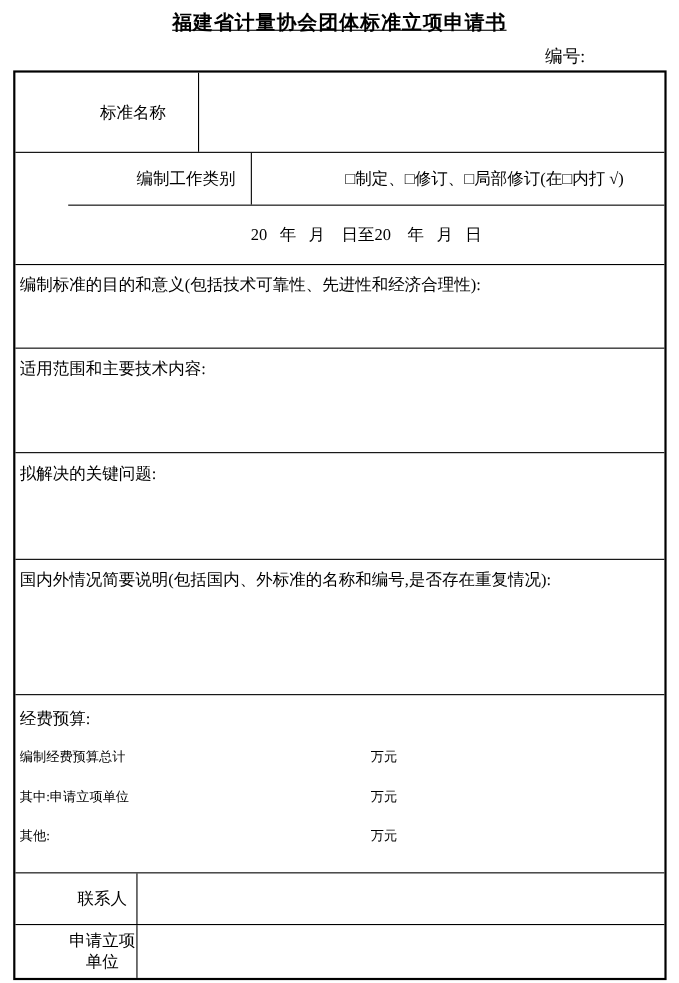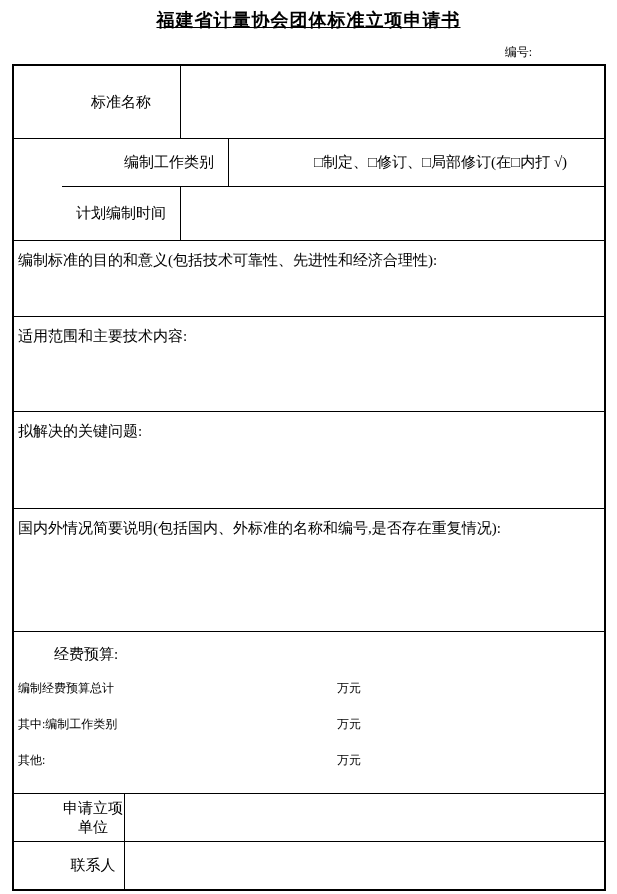--- a/index.html
+++ b/index.html
@@ -20,21 +20,21 @@
     letter-spacing: 1px;
     line-height: 24px;
     text-decoration: underline;
   }
 
   .number-line {
     width: 594px;
     margin: 10px 0 2px 12px;
     text-align: right;
     padding-right: 74px;
-    font-size: 12px;
+    font-size: 16px;
     line-height: 20px;
   }
 
   .form-table {
     width: 594px;
     margin-left: 12px;
     border: 2px solid #000;
     background: #fff;
   }
 
@@ -74,21 +74,21 @@
   .r10 { height: 47px; }
 
   .fullwidth-cell {
     width: 100%;
     padding: 8px 8px 0 4px;
     font-size: 15px;
     line-height: 22px;
   }
 
   .budget-cell { width: 100%; padding: 6px 8px 0 4px; }
-  .budget-header { font-size: 15px; line-height: 32px; margin-left: 36px; }
+  .budget-header { font-size: 15px; line-height: 32px; }
   .budget-line { position: relative; font-size: 12px; line-height: 36px; }
   .budget-unit { position: absolute; left: 319px; top: 0; }
 </style>
 </head>
 <body>
 
 <div class="page">
 
   <div class="doc-title">福建省计量协会团体标准立项申请书</div>
 
@@ -100,21 +100,21 @@
       <div class="cell label-cell">标准名称</div>
       <div class="cell value-cell"></div>
     </div>
 
     <div class="row r2">
       <div class="cell label-cell">编制工作类别</div>
       <div class="cell value-cell center">□制定、□修订、□局部修订(在□内打 √)</div>
     </div>
 
     <div class="row r3">
-      <div class="cell label-cell">计划编制时间</div>
+      <div class="cell value-cell center">20   年   月    日至20    年   月   日</div>
     </div>
 
     <div class="row r4">
       <div class="cell fullwidth-cell">
         <span>编制标准的目的和意义(包括技术可靠性、先进性和经济合理性):</span>
       </div>
     </div>
 
     <div class="row r5">
       <div class="cell fullwidth-cell">
@@ -135,34 +135,34 @@
     </div>
 
     <div class="row r8">
       <div class="cell budget-cell">
         <div class="budget-header">经费预算:</div>
         <div class="budget-line">
           <span>编制经费预算总计</span>
           <span class="budget-unit">万元</span>
         </div>
         <div class="budget-line">
-          <span>其中:编制工作类别</span>
+          <span>其中:申请立项单位</span>
           <span class="budget-unit">万元</span>
         </div>
         <div class="budget-line">
           <span>其他:</span>
           <span class="budget-unit">万元</span>
         </div>
       </div>
     </div>
 
-    <div class="row r9">
-      <div class="cell label-cell narrow">申请立项单位</div>
+    <div class="row r10">
+      <div class="cell label-cell narrow">联系人</div>
       <div class="cell value-cell"></div>
     </div>
 
-    <div class="row r10">
-      <div class="cell label-cell narrow">联系人</div>
+    <div class="row r9">
+      <div class="cell label-cell narrow">申请立项单位</div>
       <div class="cell value-cell"></div>
     </div>
 
   </div>
 </div>
 
 </body></html>

